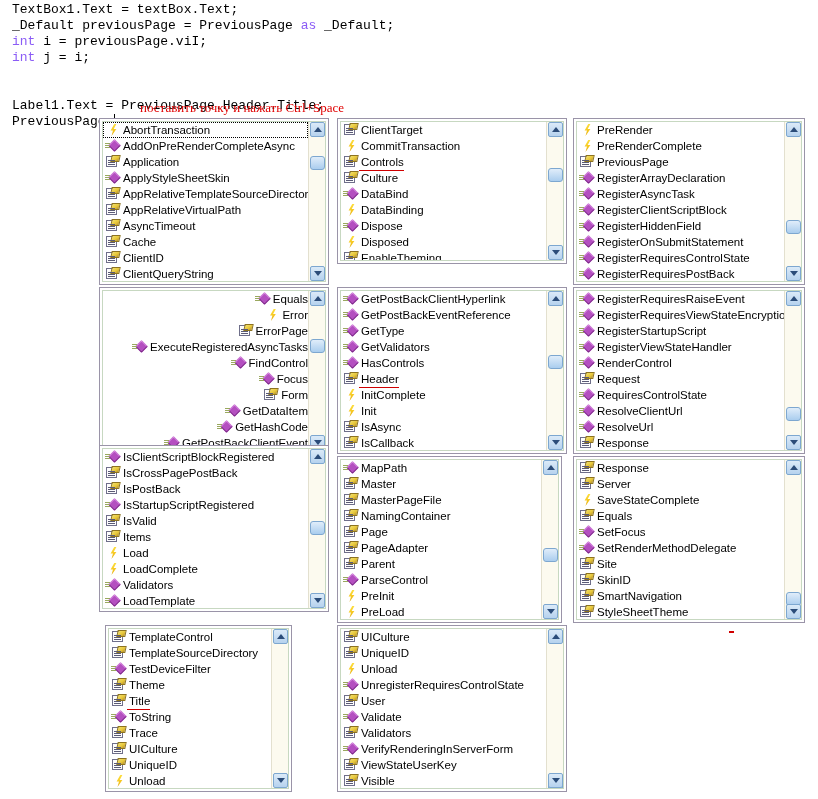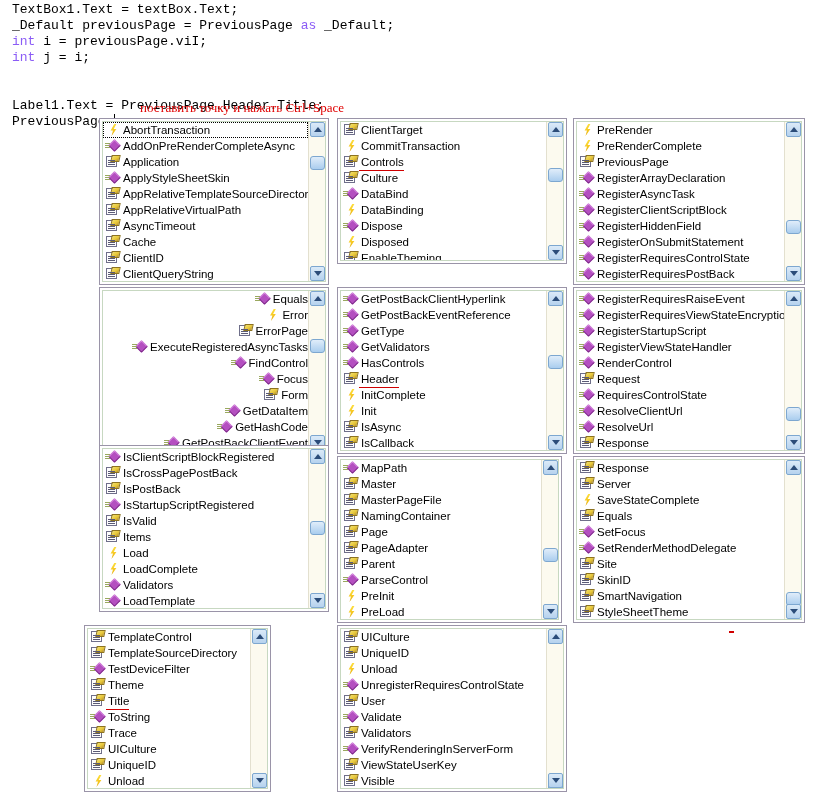--- a/index.html
+++ b/index.html
@@ -457,21 +457,21 @@
           <div class="sb-btn up">
             <span class="arrow"></span>
           </div>
           <div class="sb-thumb" style="top: 132px;"></div>
           <div class="sb-btn down">
             <span class="arrow"></span>
           </div>
         </div>
       </div>
     </div>
-    <div class="panel" style="left: 84px; top: 625px; width: 187px; height: 167px;">
+    <div class="panel" style="left: 105px; top: 625px; width: 187px; height: 167px;">
       <div class="panel-inner">
         <div class="list">
           <div class="row"><span class="ic property"><span class="lines"></span></span><span class="label">TemplateControl</span></div>
           <div class="row"><span class="ic property"><span class="lines"></span></span><span class="label">TemplateSourceDirectory</span></div>
           <div class="row"><span class="ic method"></span><span class="label">TestDeviceFilter</span></div>
           <div class="row"><span class="ic property"><span class="lines"></span></span><span class="label">Theme</span></div>
           <div class="row"><span class="ic property"><span class="lines"></span></span><span class="label underlined">Title</span></div>
           <div class="row"><span class="ic method"></span><span class="label">ToString</span></div>
           <div class="row"><span class="ic property"><span class="lines"></span></span><span class="label">Trace</span></div>
           <div class="row"><span class="ic property"><span class="lines"></span></span><span class="label">UICulture</span></div>

